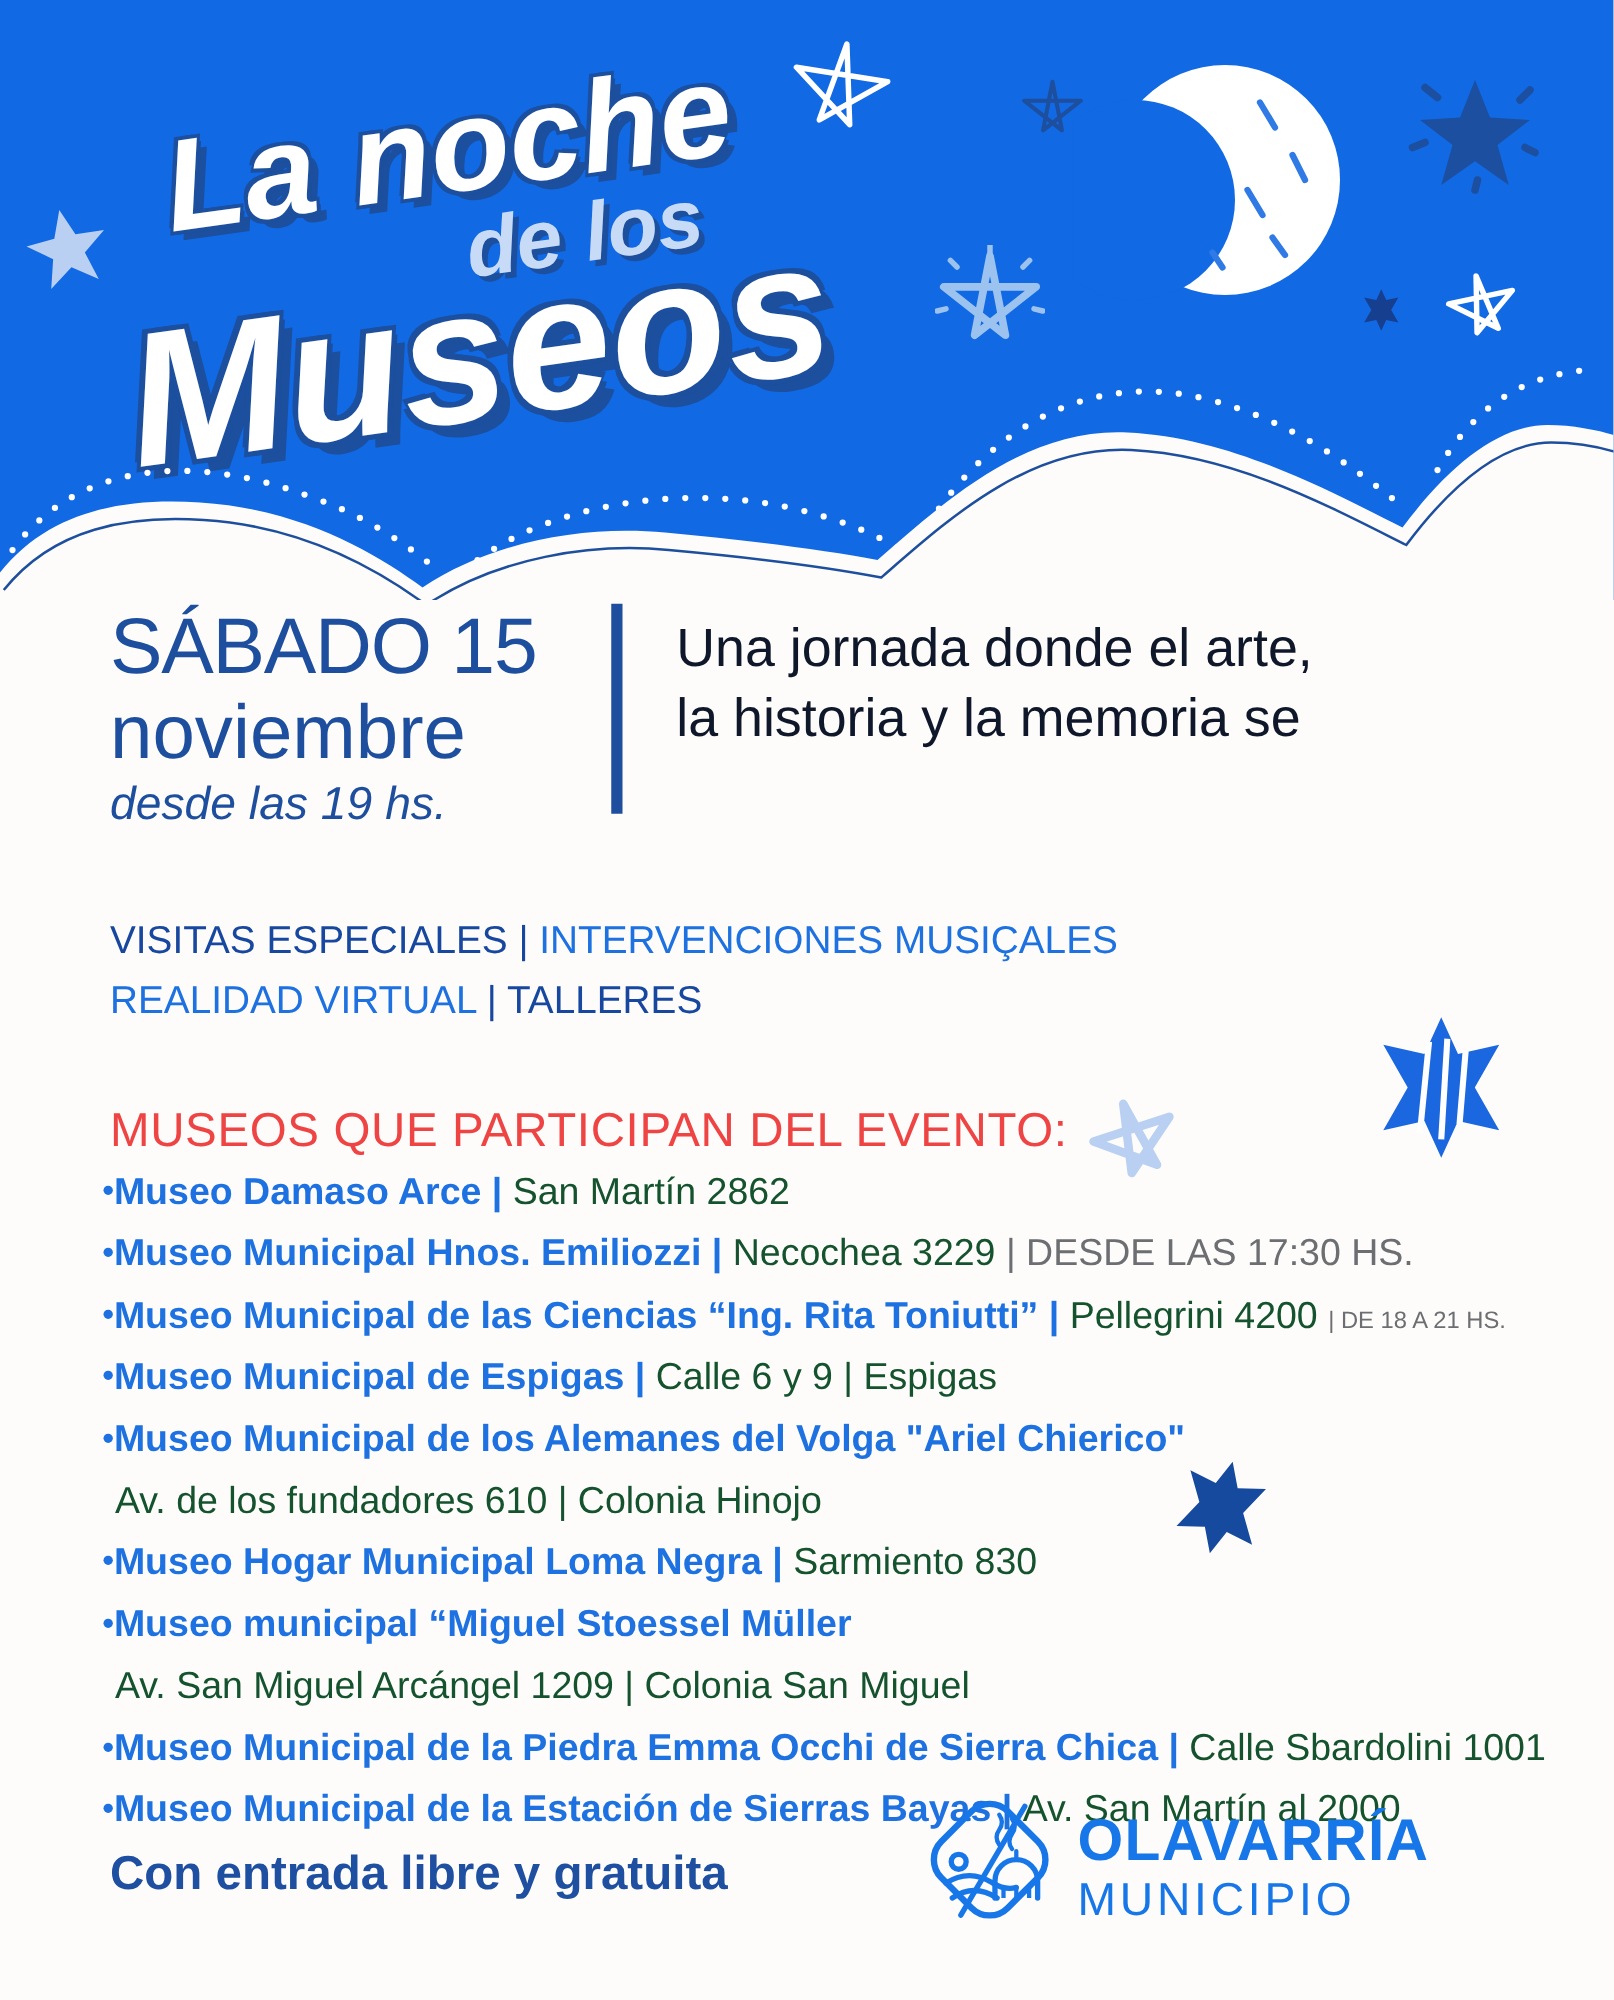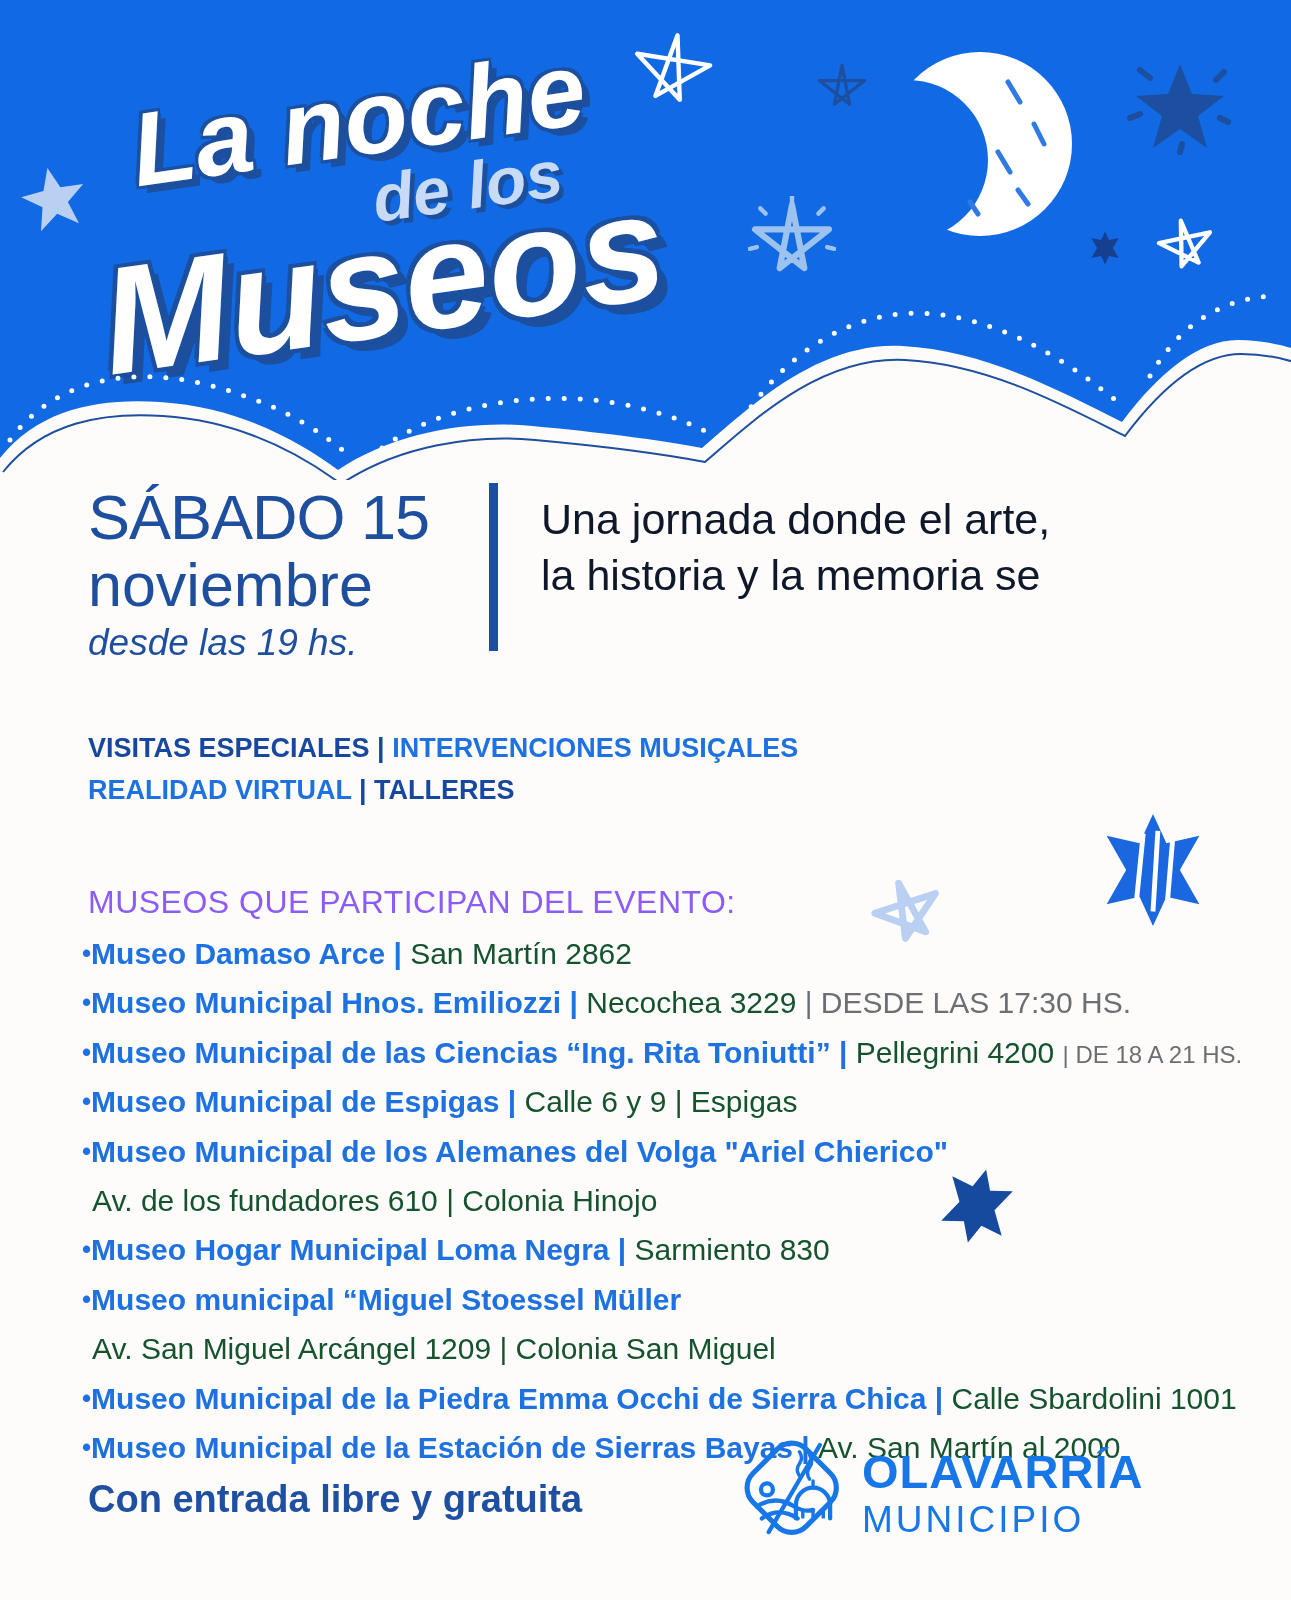--- a/index.html
+++ b/index.html
@@ -19,33 +19,33 @@
       text-shadow:-4px -4px 0 #1c4f9e,4px -4px 0 #1c4f9e,-4px 4px 0 #1c4f9e,4px 4px 0 #1c4f9e,9px 11px 0 #1c4f9e;}
   .abs{position:absolute;}
   
   .date-left{position:absolute;left:88px;top:486px;color:#1e4f9e;line-height:1.0;}
   .day{font-size:63px;font-weight:400;letter-spacing:-1px;}
   .month{font-size:61px;font-weight:400;margin-top:6px;}
   .time{font-size:37px;font-weight:400;margin-top:8px;font-style:italic;}
   .vdivider{position:absolute;left:489px;top:483px;width:9px;height:168px;background:#1e4f9e;}
   .tagline{position:absolute;left:541px;top:492px;color:#0f172a;font-size:43px;font-weight:400;line-height:1.3;}
   
-  .activities{position:absolute;left:88px;top:728px;font-size:27px;font-weight:bold;line-height:1.55;}
+  .activities{position:absolute;left:88px;top:728px;font-size:31px;font-weight:normal;line-height:1.55;}
   .navy{color:#17479e;}
   .bblue{color:#1d71e0;}
   
-  .mhead{position:absolute;left:88px;top:884px;font-size:32px;font-weight:400;color:#8b5cf6;letter-spacing:.5px;}
+  .mhead{position:absolute;left:88px;top:884px;font-size:38px;font-weight:400;color:#ef4444;letter-spacing:.5px;}
   .mlist{position:absolute;left:82px;top:938px;width:1160px;}
   .mrow{font-size:30px;margin-bottom:17px;white-space:nowrap;line-height:1.08;}
   .mrow.cont{padding-left:10px;}
   .bullet{color:#1d71e0;font-weight:bold;font-size:26px;vertical-align:2px;}
   .mname{color:#1d71e0;font-weight:bold;}
   .maddr{color:#14532d;font-weight:400;}
   .mhours{color:#6d6e71;font-weight:400;}
-  .mhours-sm{color:#6d6e71;font-weight:400;font-size:24px;}
+  .mhours-sm{color:#6d6e71;font-weight:400;font-size:19px;}
   
   .admission{position:absolute;left:88px;top:1478px;font-size:38px;font-weight:bold;color:#1e4fa0;}
   .logo-icon{position:absolute;left:726px;top:1412px;}
   .logo-text{position:absolute;left:862px;top:1448px;color:#1777e8;line-height:1.0;}
   .logo-title{font-size:47px;font-weight:800;letter-spacing:1px;}
   .logo-subtitle{font-size:37px;font-weight:400;letter-spacing:3px;margin-top:6px;}
 </style>
 </head>
 <body>
 

